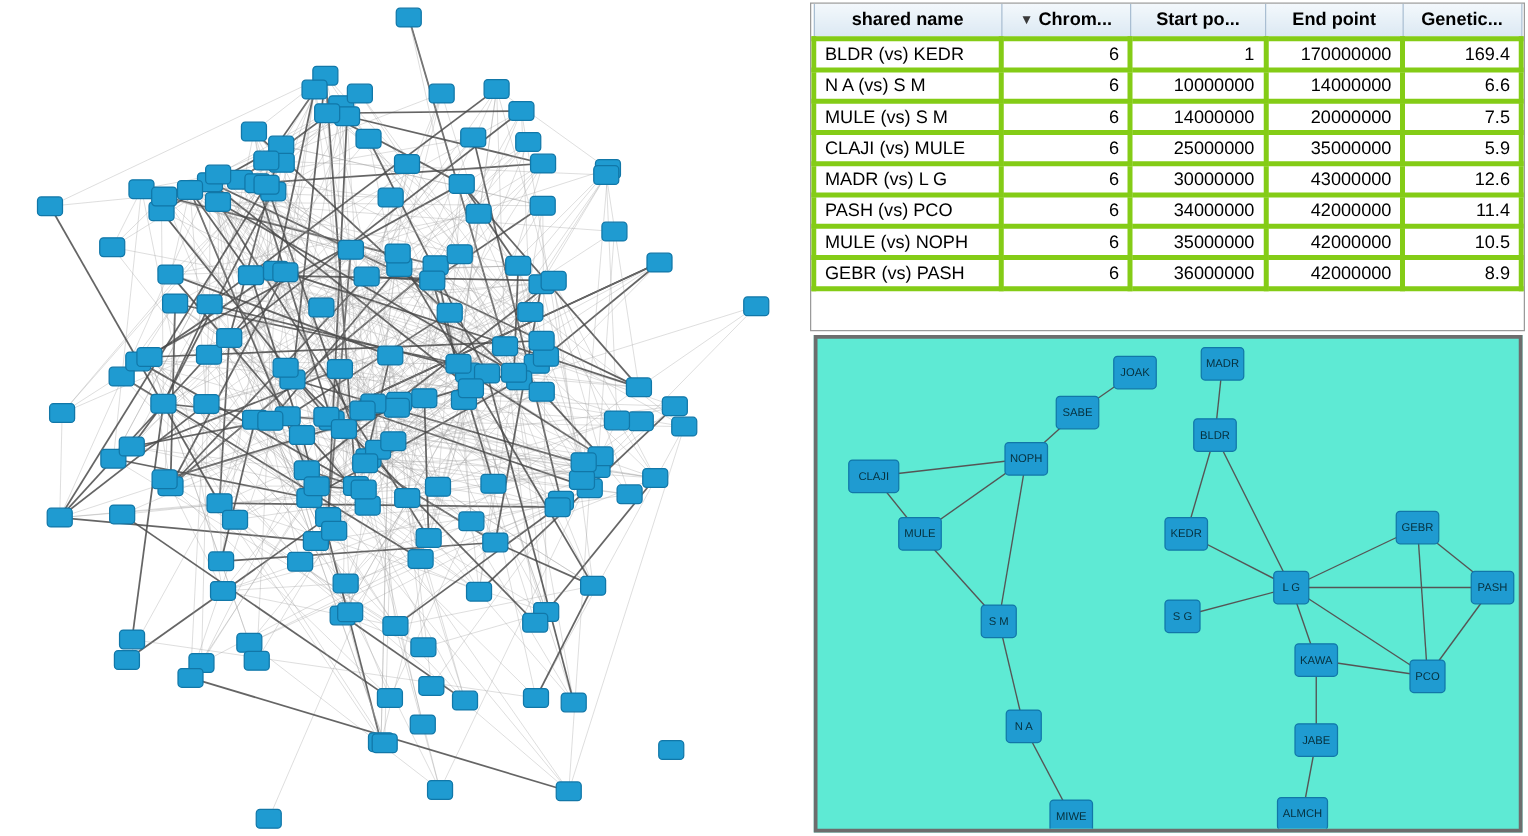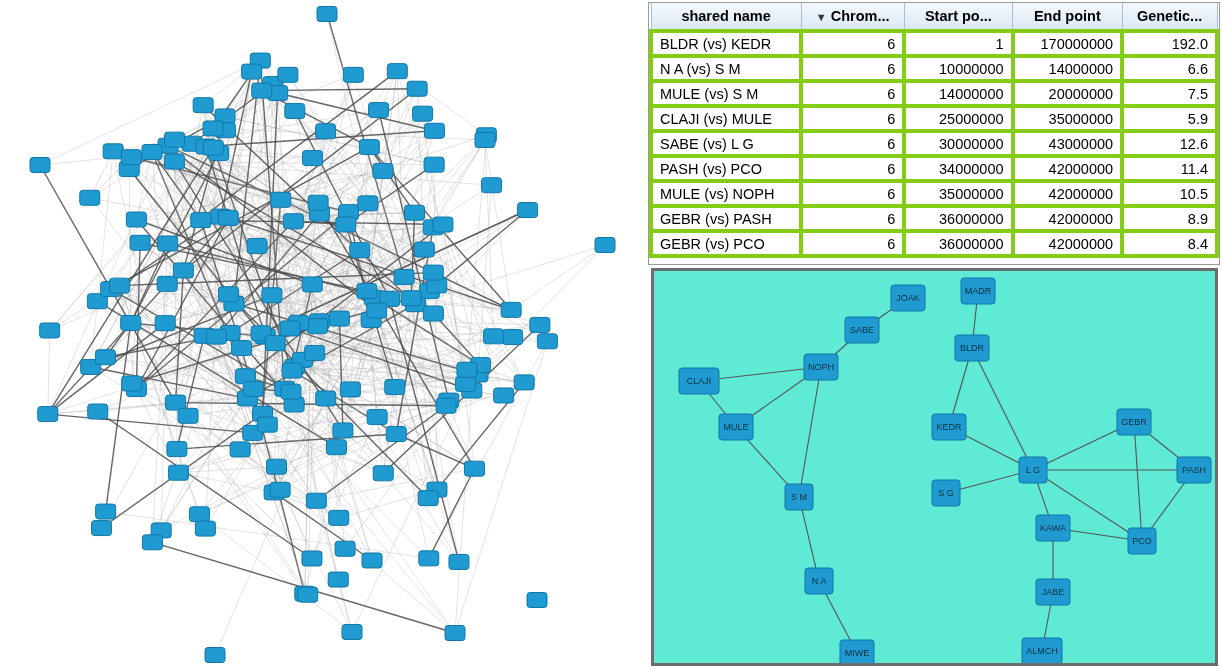--- a/index.html
+++ b/index.html
@@ -1442,21 +1442,21 @@
           <span>Genetic...</span>
         </th>
       </tr>
     </thead>
     <tbody id="table-body">
         <tr>
           <td class="name">BLDR (vs) KEDR</td>
           <td class="num">6</td>
           <td class="num">1</td>
           <td class="num">170000000</td>
-          <td class="num">192.0</td>
+          <td class="num">169.4</td>
         </tr>
         <tr>
           <td class="name">N A (vs) S M</td>
           <td class="num">6</td>
           <td class="num">10000000</td>
           <td class="num">14000000</td>
           <td class="num">6.6</td>
         </tr>
         <tr>
           <td class="name">MULE (vs) S M</td>
@@ -1466,21 +1466,21 @@
           <td class="num">7.5</td>
         </tr>
         <tr>
           <td class="name">CLAJI (vs) MULE</td>
           <td class="num">6</td>
           <td class="num">25000000</td>
           <td class="num">35000000</td>
           <td class="num">5.9</td>
         </tr>
         <tr>
-          <td class="name">SABE (vs) L G</td>
+          <td class="name">MADR (vs) L G</td>
           <td class="num">6</td>
           <td class="num">30000000</td>
           <td class="num">43000000</td>
           <td class="num">12.6</td>
         </tr>
         <tr>
           <td class="name">PASH (vs) PCO</td>
           <td class="num">6</td>
           <td class="num">34000000</td>
           <td class="num">42000000</td>
@@ -1493,27 +1493,20 @@
           <td class="num">42000000</td>
           <td class="num">10.5</td>
         </tr>
         <tr>
           <td class="name">GEBR (vs) PASH</td>
           <td class="num">6</td>
           <td class="num">36000000</td>
           <td class="num">42000000</td>
           <td class="num">8.9</td>
         </tr>
-        <tr>
-          <td class="name">GEBR (vs) PCO</td>
-          <td class="num">6</td>
-          <td class="num">36000000</td>
-          <td class="num">42000000</td>
-          <td class="num">8.4</td>
-        </tr>
       </tbody>
   </table>
 </div>
 
 <div id="subnetwork-panel">
   <svg id="sub-svg" width="561" height="392" viewBox="0 0 561 392">
       <g>
         <line x1="254" y1="27" x2="208" y2="59" class="sub-edge"></line>
         <line x1="208" y1="59" x2="167" y2="96" class="sub-edge"></line>
         <line x1="167" y1="96" x2="45" y2="110" class="sub-edge"></line>

